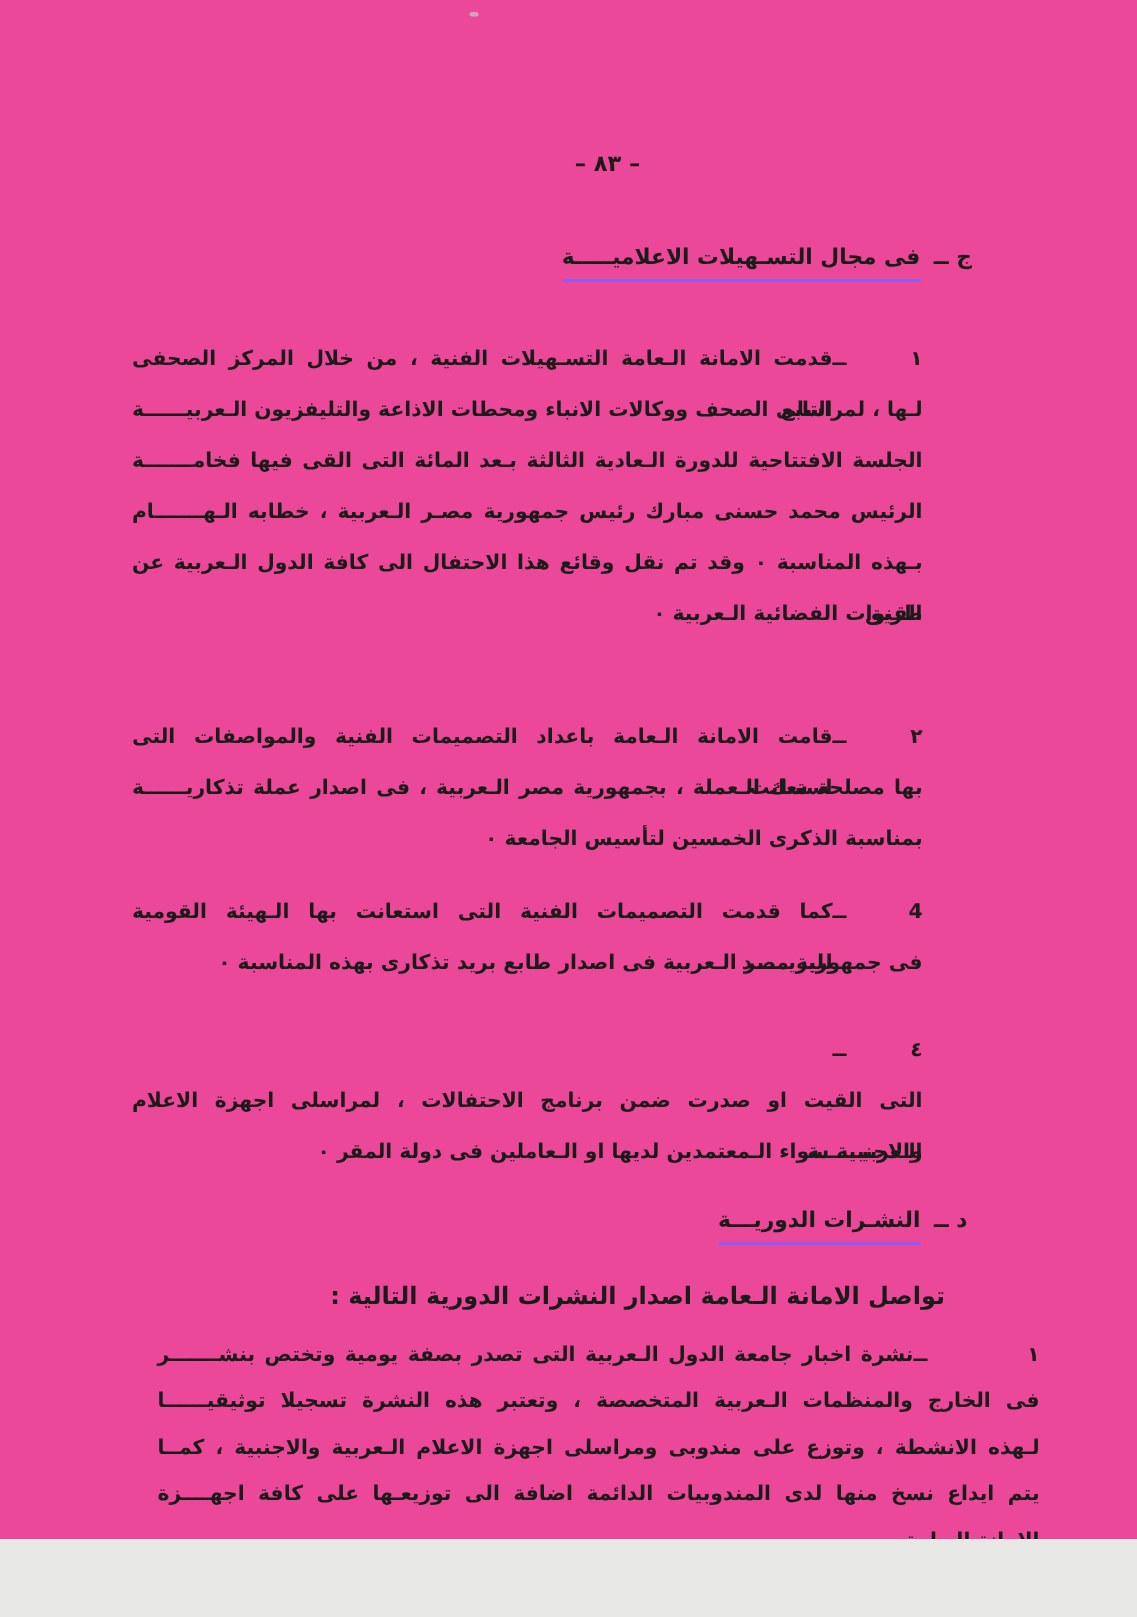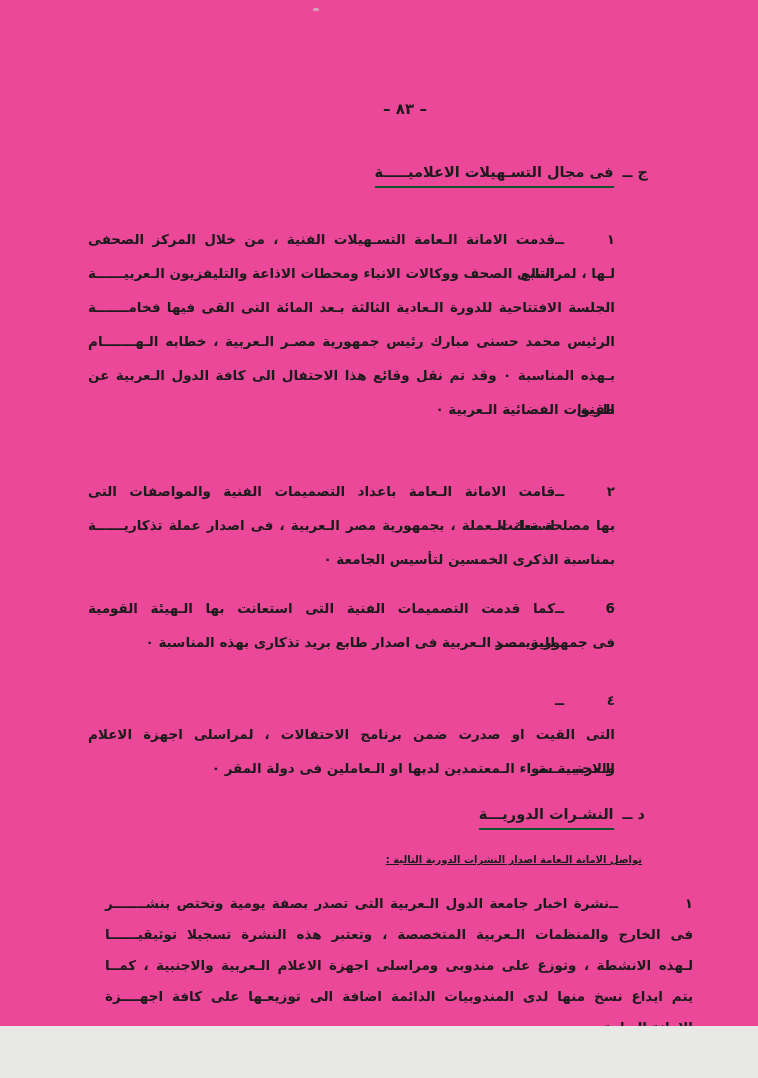--- a/index.html
+++ b/index.html
@@ -14,42 +14,42 @@
     overflow:hidden;
   }
   .abs{position:absolute;}
   
   .smudge{position:absolute;left:313px;top:8px;width:6px;height:3px;background:#c8c8c4;border-radius:2px;opacity:.7;}
   
   .pageno{top:100px;left:52px;right:0;text-align:center;font-size:15px;letter-spacing:1px;}
   
   .heading{direction:rtl;font-size:14.5px;white-space:nowrap;}
   .heading .hx{margin-left:9px;}
-  .heading .hu{display:inline-block;border-bottom:2px solid #14532d;padding-bottom:6px;}
+  .heading .hu{display:inline-block;border-bottom:2px solid #8b5cf6;padding-bottom:6px;}
   #hc{top:164px;right:110px;}
   #hd{top:806px;right:113px;}
   
   .para{direction:rtl;font-size:13.5px;}
   .pc{right:143px;width:527px;}
   .pd{right:65px;width:588px;}
   .pc .line{height:34px;line-height:34px;}
   .pd .line{height:31px;line-height:31px;}
   .line{
     text-align:justify;
     text-align-last:justify;
     overflow:visible;
   }
   .line.last{text-align-last:right;}
   .line.first{display:flex;}
   .line.first .num{display:block;flex:0 0 auto;text-align:center;}
   .pc .line.first .num{width:60px;}
   .pd .line.first .num{width:84px;}
   .line.first .txt{display:block;flex:1 1 auto;text-align:justify;text-align-last:justify;}
   
-  #intro-d{top:854px;right:116px;direction:rtl;font-size:10px;white-space:nowrap;text-decoration:underline;}
+  #intro-d{top:854px;right:128px;direction:rtl;font-size:16px;white-space:nowrap;}
 </style>
 </head>
 <body>
 
 <div class="page">
 
   <div class="smudge"></div>
 
   <div class="abs pageno">– ٨٣ –</div>
 
@@ -73,21 +73,21 @@
     <div class="line first">
       <span class="num">٢ ــ</span>
       <span class="txt">قامت الامانة الـعامة باعداد التصميمات الفنية والمواصفات التى استعانت</span>
     </div>
     <div class="line">بها مصلحة سك الـعملة ، بجمهورية مصر الـعربية ، فى اصدار عملة تذكاريــــــة</div>
     <div class="line last">بمناسبة الذكرى الخمسين لتأسيس الجامعة ٠</div>
   </div>
 
   <div class="abs para pc" style="top:591px">
     <div class="line first">
-      <span class="num">6 ــ</span>
+      <span class="num">4 ــ</span>
       <span class="txt">كما قدمت التصميمات الفنية التى استعانت بها الـهيئة القومية للبريـــــد</span>
     </div>
     <div class="line last">فى جمهورية مصر الـعربية فى اصدار طابع بريد تذكارى بهذه المناسبة ٠</div>
   </div>
 
   <div class="abs para pc" style="top:683px">
     <div class="line first">
       <span class="num">٤ ــ</span>
     </div>
     <div class="line">التى  القيت او صدرت ضمن برنامج الاحتفالات ، لمراسلى اجهزة الاعلام الـعربيــــــة</div>

